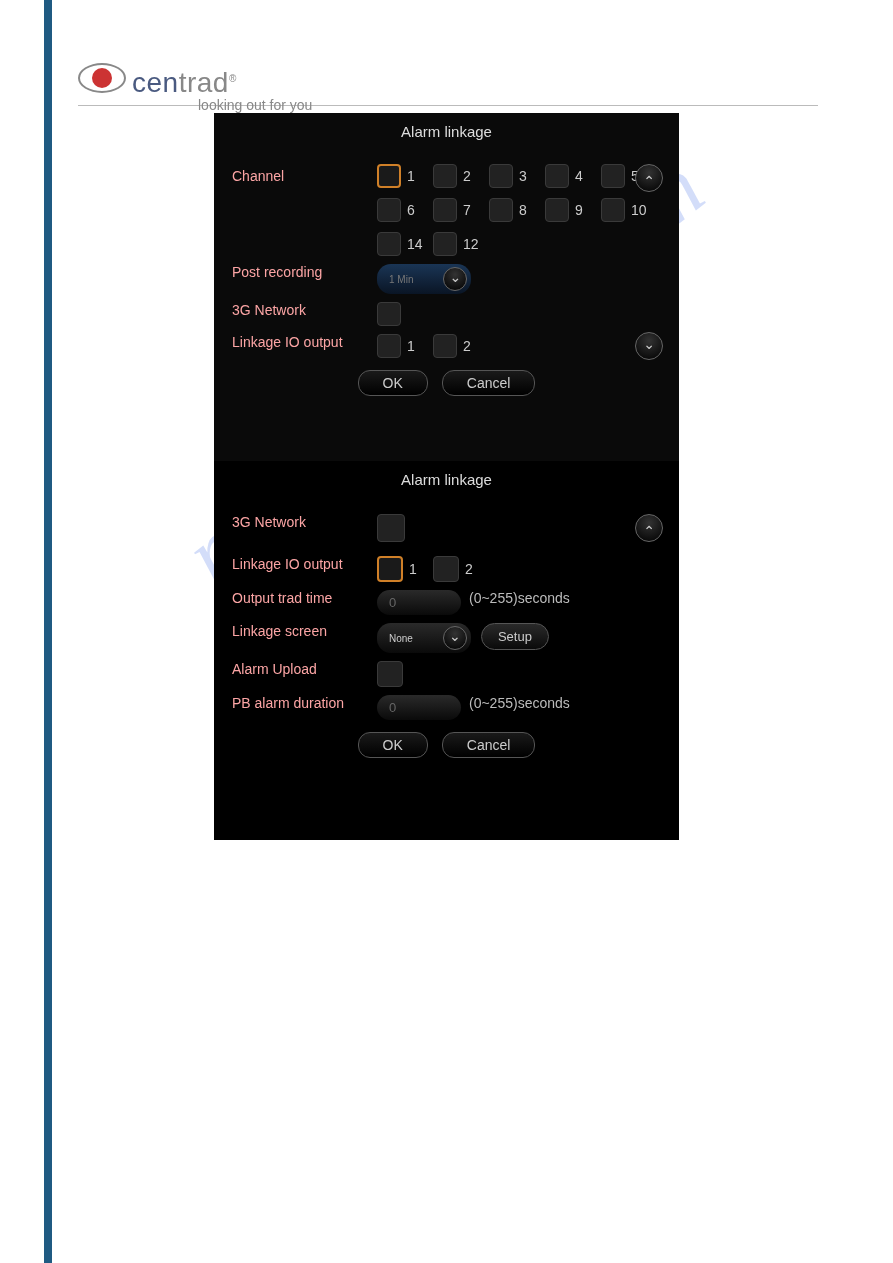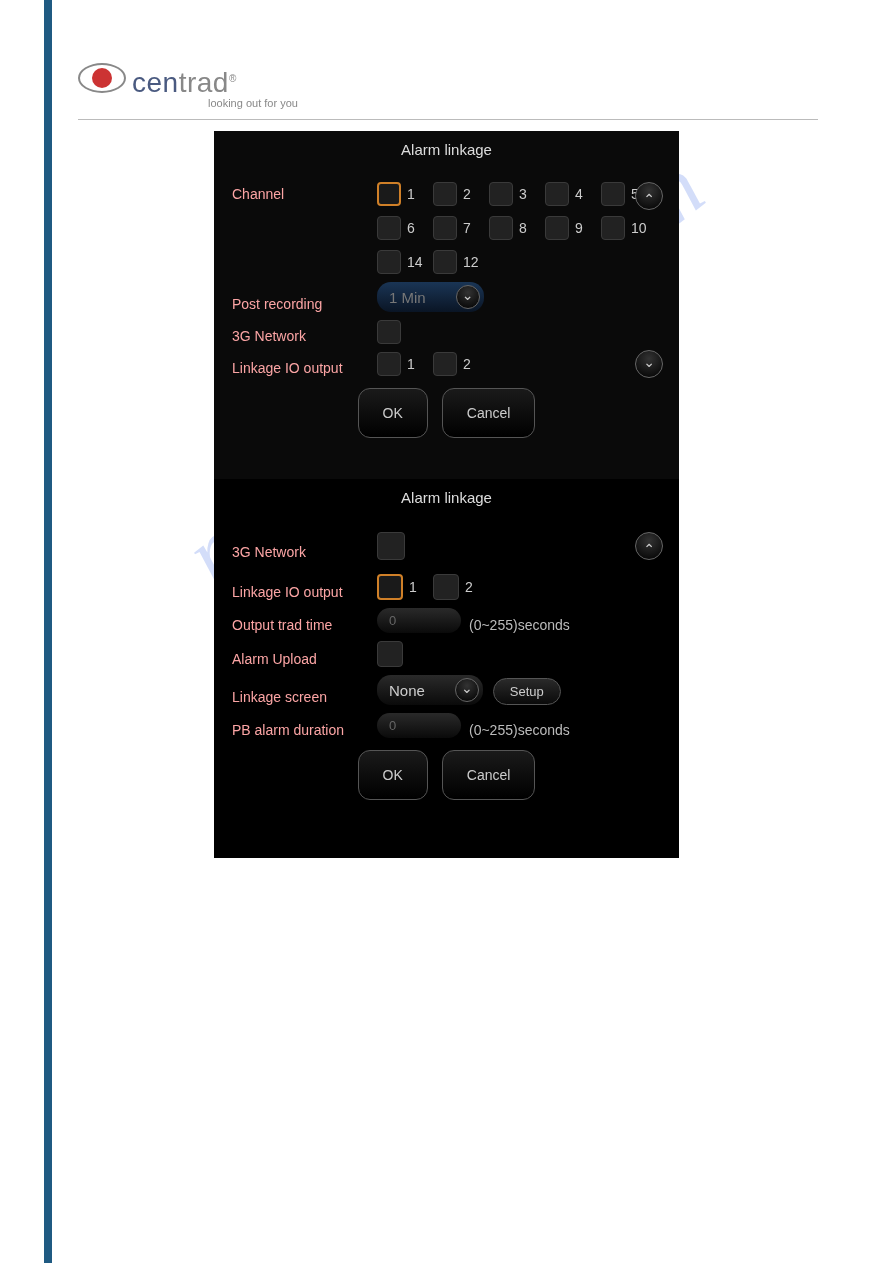--- a/index.html
+++ b/index.html
@@ -18,21 +18,21 @@
       width: 8px;
       height: 100%;
       background: #1f5a82;
     }
     .logo-area {
       position: absolute;
       left: 78px;
       top: 63px;
       width: 740px;
       border-bottom: 1px solid #bbb;
-      padding-bottom: 20px;
+      padding-bottom: 6px;
     }
     .logo {
       display: flex;
       align-items: flex-end;
       gap: 0;
     }
     .logo-eye {
       width: 44px;
       height: 26px;
       border: 2px solid #888;
@@ -50,48 +50,47 @@
       border-radius: 50%;
     }
     .logo-text {
       font-size: 28px;
       color: #555;
       letter-spacing: 0.5px;
     }
     .logo-text .cen { color: #4a5a80; }
     .logo-text .trad { color: #888; }
     .logo-tag {
-      font-size: 11px;
+      font-size: 14px;
       color: #888;
       position: absolute;
-      left: 130px;
+      left: 120px;
       top: 34px;
     }
     .dialog {
       position: absolute;
       left: 214px;
       width: 465px;
       background: #0a0a0a;
       color: #c8c8c8;
       font-size: 14px;
       padding-bottom: 8px;
-      margin-top: 18px;
     }
     .dialog-1 { top: 113px; height: 343px; }
     .dialog-2 { top: 461px; height: 371px; background: #000; }
     .dialog-title {
       text-align: center;
       padding: 10px 0;
       font-size: 15px;
       color: #ddd;
       border-bottom: none;
     }
     .row {
       display: flex;
-      align-items: flex-end;
+      align-items: flex-start;
       padding: 4px 0 4px 18px;
       position: relative;
     }
     .label {
       width: 145px;
       flex-shrink: 0;
       color: #fca5a5;
     }
     .controls {
       flex: 1;
@@ -129,21 +128,21 @@
       border-radius: 14px;
       padding: 4px 4px 4px 12px;
       gap: 30px;
       height: 22px;
     }
     .select-box.dark {
       background: linear-gradient(#2a2a2a, #0a0a0a);
     }
     .select-val {
       color: #777;
-      font-size: 15px;
+      font-size: 10px;
     }
     .chev {
       width: 22px;
       height: 22px;
       border-radius: 50%;
       border: 1px solid #666;
       background: radial-gradient(circle at 50% 30%, #333, #000);
       display: flex;
       align-items: center;
       justify-content: center;
@@ -169,21 +168,21 @@
       background: linear-gradient(#2a2a2a, #0a0a0a);
       border-radius: 14px;
       padding: 5px 12px;
       width: 60px;
       color: #666;
       font-size: 13px;
     }
     .btn {
       border: 1px solid #555;
       border-radius: 12px;
-      padding: 16px 24px;
+      padding: 4px 24px;
       background: linear-gradient(#1a1a1a, #000);
       color: #ccc;
       font-size: 14px;
       cursor: pointer;
     }
     .btn-pill {
       border: 1px solid #555;
       border-radius: 14px;
       padding: 5px 16px;
       background: linear-gradient(#2a2a2a, #0a0a0a);
@@ -348,34 +347,34 @@
     </div>
   </div>
 
   <div class="row">
     <div class="label">Output trad time</div>
     <div class="input-box">0</div>
     <span class="hint">(0~255)seconds</span>
   </div>
 
   <div class="row">
-    <div class="label">Alarm Upload</div>
-    <div class="cb" style="width:26px;height:26px"></div>
-  </div>
-
-  <div class="row">
     <div class="label">Linkage screen</div>
     <div class="select-box dark">
       <span class="select-val" style="color:#ccc">None</span>
       <div class="chev chev-down"></div>
     </div>
     <div class="btn-pill" style="margin-left:10px">Setup</div>
   </div>
 
   <div class="row">
+    <div class="label">Alarm Upload</div>
+    <div class="cb" style="width:26px;height:26px"></div>
+  </div>
+
+  <div class="row">
     <div class="label">PB alarm duration</div>
     <div class="input-box">0</div>
     <span class="hint">(0~255)seconds</span>
   </div>
 
 
   <div class="btn-row">
     <div class="btn">OK</div>
     <div class="btn">Cancel</div>
   </div>

